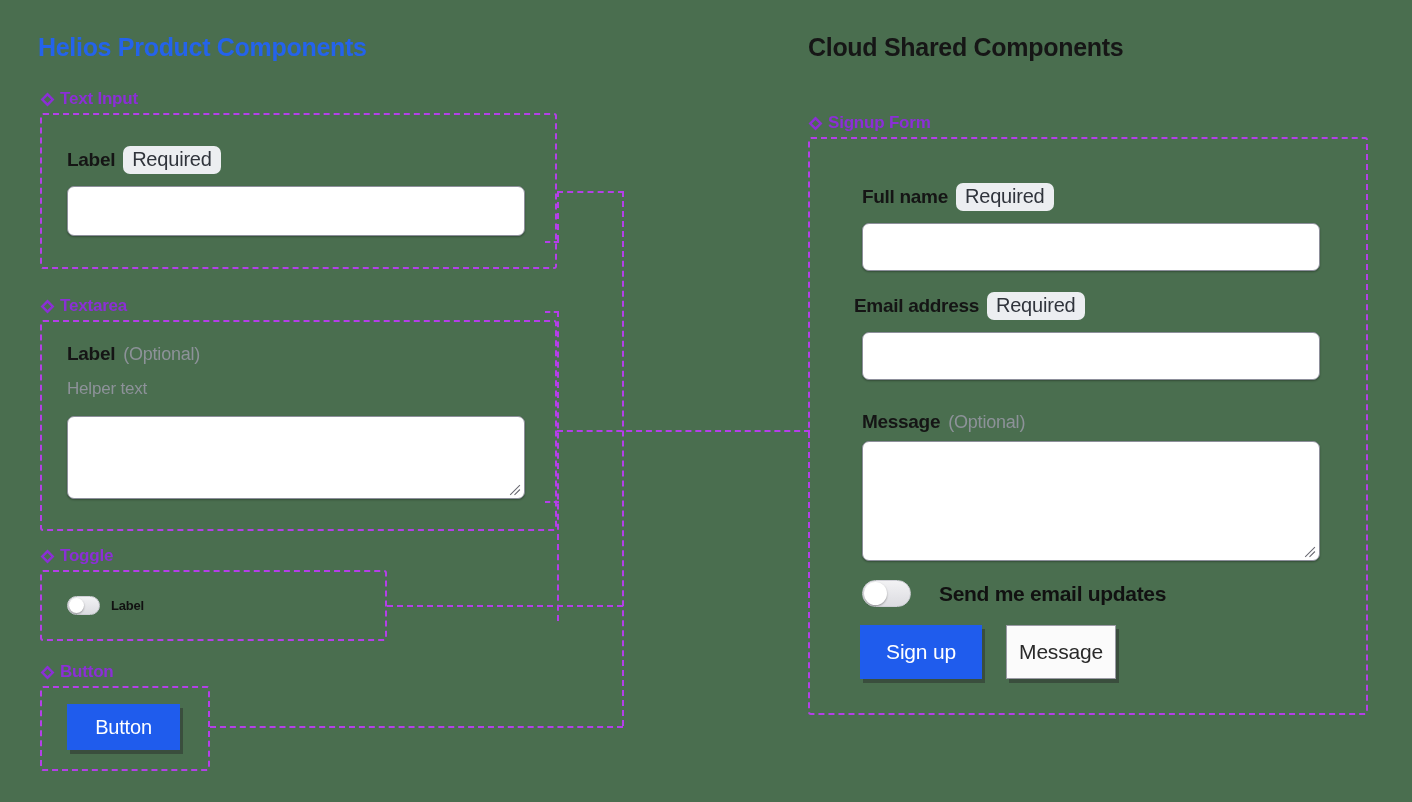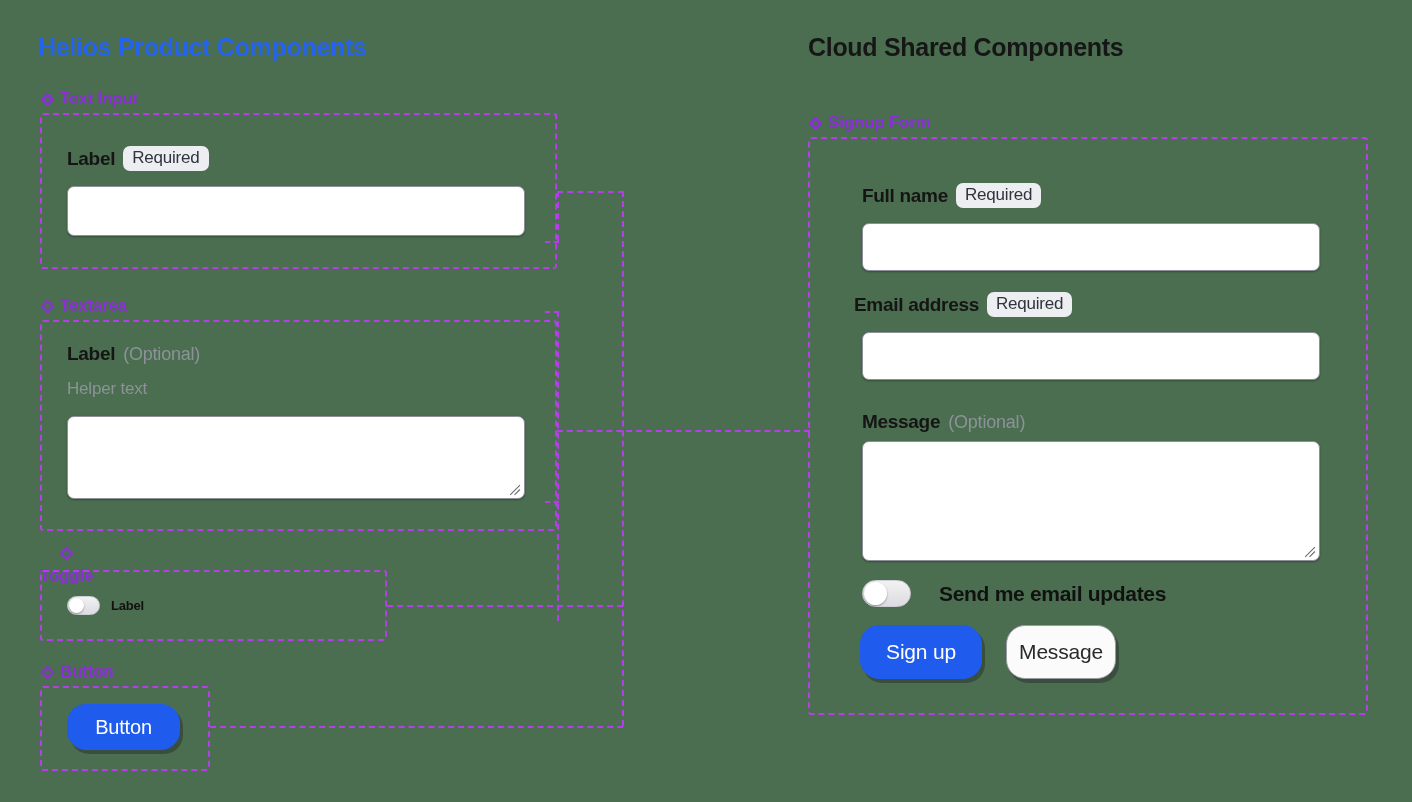--- a/index.html
+++ b/index.html
@@ -79,21 +79,21 @@
     gap: 8px;
     white-space: nowrap;
   }
   .field-label {
     font-size: 19px;
     font-weight: bold;
     color: #151515;
     letter-spacing: -0.3px;
   }
   .badge-required {
-    font-size: 17px;
+    font-size: 20px;
     color: #30343c;
     background: #eceef1;
     border-radius: 7px;
     padding: 2px 9px 3px 9px;
     font-weight: normal;
     letter-spacing: -0.2px;
   }
   .badge-optional {
     font-size: 18px;
     color: #8d9299;
@@ -177,21 +177,21 @@
     height: 23px;
   }
 
   
   .btn {
     position: absolute;
     box-sizing: border-box;
     display: flex;
     align-items: center;
     justify-content: center;
-    border-radius: 19px;
+    border-radius: 0;
     cursor: pointer;
     letter-spacing: -0.2px;
     box-shadow: 3px 4px 0 rgba(40,40,40,0.45);
   }
   .btn-primary {
     background: #1f5ced;
     color: #ffffff;
     border: 1px solid #1f5ced;
   }
   .btn-secondary {
@@ -242,21 +242,21 @@
 
   <div class="helper-text" style="left:67px; top:379px;">Helper text</div>
 
   <div class="text-area" style="left:67px; top:416px; width:458px; height:83px;">
     <textarea style="position: absolute; inset: 0px; width: 100%; height: 100%; border: 0px; outline: none; resize: none; border-radius: 7px; padding: 8px 12px; box-sizing: border-box; font-size: 17px; font-family: &quot;Liberation Sans&quot;, sans-serif; background: transparent;" placeholder=""></textarea>
     <svg class="resize-grip" viewBox="0 0 12 12">
       <path d="M11 2 L2 11 M11 6 L6 11" stroke="#6b6b73" stroke-width="1" fill="none"></path>
     </svg>
   </div>
 
-  <div class="section-heading" style="left:40px; top:546px;flex-direction:column;">
+  <div class="section-heading" style="left:40px; top:546px;">
     <svg class="comp-icon" viewBox="0 0 16 16">
       <path d="M8 0.6 L15.4 8 L8 15.4 L0.6 8 Z" fill="#8b2fd6"></path>
       <path d="M8 4.2 L11.8 8 L8 11.8 L4.2 8 Z" fill="#4a6e4f"></path>
     </svg>
     <span>Toggle</span>
   </div>
 
   <div class="frame" style="left:40px; top:570px; width:347px; height:71px;"></div>
 
   <div class="toggle-row" style="left:67px; top:596px;">

